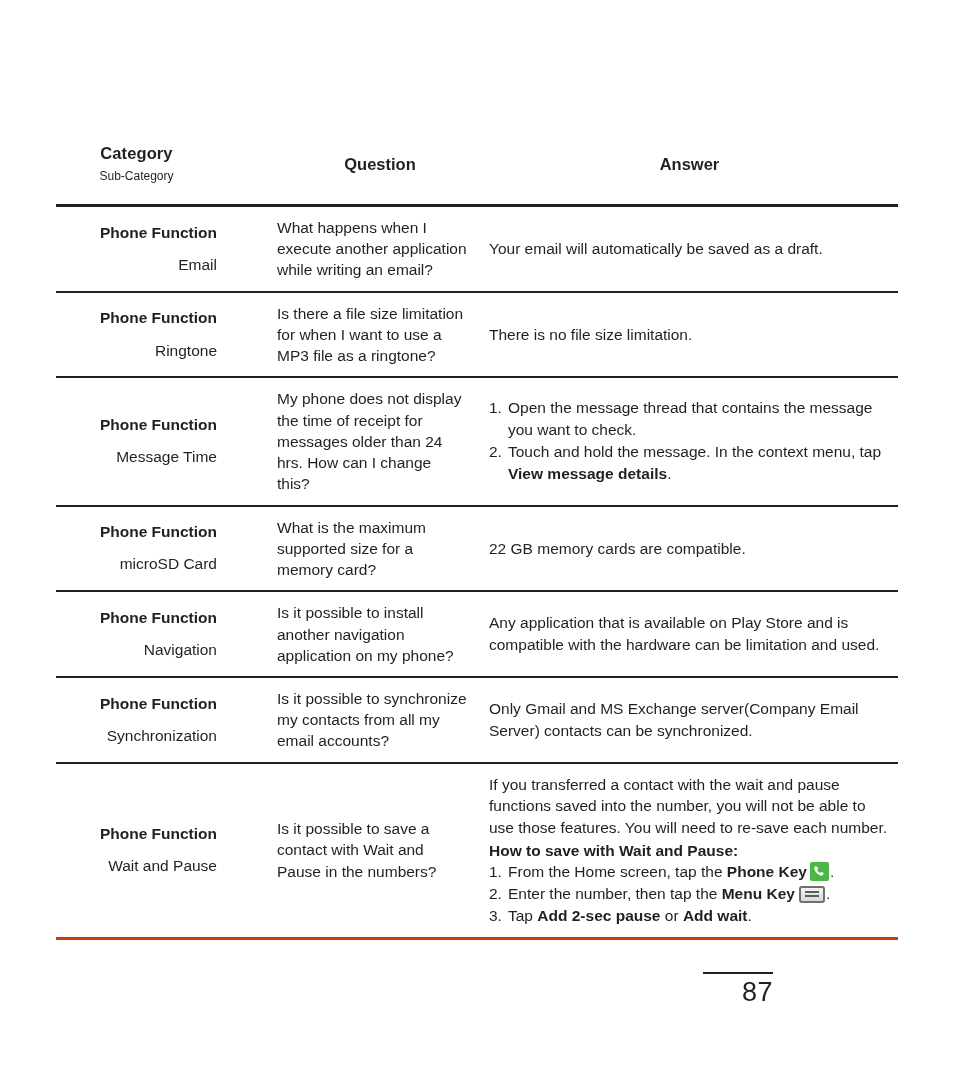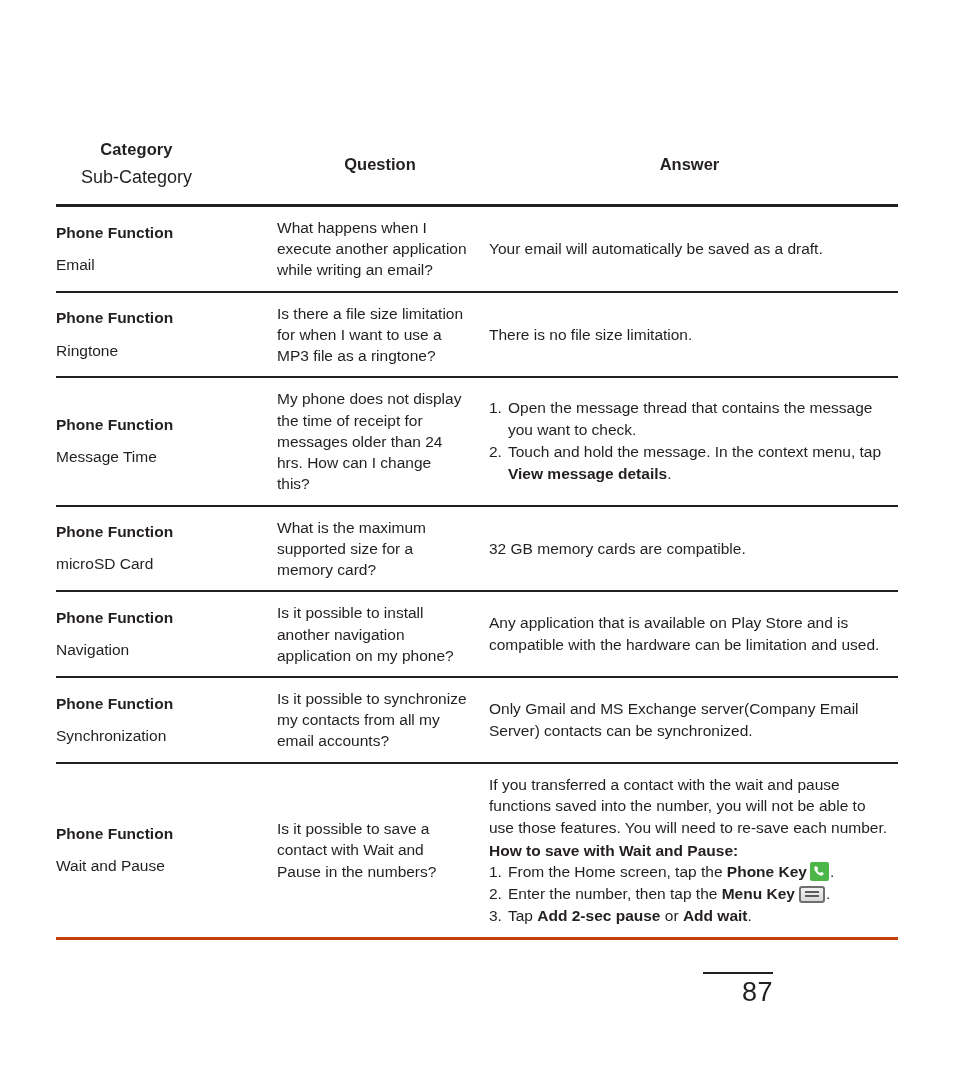--- a/index.html
+++ b/index.html
@@ -57,21 +57,21 @@
     line-height: 1.28;
   }
   .head-cat .h-main {
     display: block;
     font-weight: bold;
     font-size: 16.5px;
     letter-spacing: 0.1px;
   }
   .head-cat .h-sub {
     display: block;
-    font-size: 18px;
+    font-size: 12px;
     font-weight: normal;
     margin-top: 5px;
   }
   .head-q, .head-a {
     text-align: center;
     font-weight: bold;
     font-size: 16.5px;
   }
   .head-q { padding-left: 4px !important; }
 
@@ -79,21 +79,21 @@
   .faq-table tbody tr td {
     border-bottom: 2px solid #231f20;
     padding-top: 10px;
     padding-bottom: 10px;
   }
   .faq-table tbody tr:last-child td {
     border-bottom: 3px solid #c2410c;
   }
 
   .cell-cat {
-    text-align: left;
+    text-align: right;
     padding-right: 58px !important;
     line-height: 1.3;
   }
   .cell-cat .cat-main {
     display: block;
     font-weight: bold;
     font-size: 15.5px;
   }
   .cell-cat .cat-sub {
     display: block;
@@ -270,21 +270,21 @@
         </td>
       </tr>
 
       <tr>
         <td class="cell-cat">
           <span class="cat-main">Phone Function</span>
           <span class="cat-sub">microSD Card</span>
         </td>
         <td class="cell-q">What is the maximum supported size for a memory card?</td>
         <td class="cell-a">
-          <span class="ans-line">32 GB memory cards are compatible.</span>
+          <span class="ans-line">22 GB memory cards are compatible.</span>
         </td>
       </tr>
 
       <tr>
         <td class="cell-cat">
           <span class="cat-main">Phone Function</span>
           <span class="cat-sub">Navigation</span>
         </td>
         <td class="cell-q">Is it possible to install another navigation application on my phone?</td>
         <td class="cell-a">

